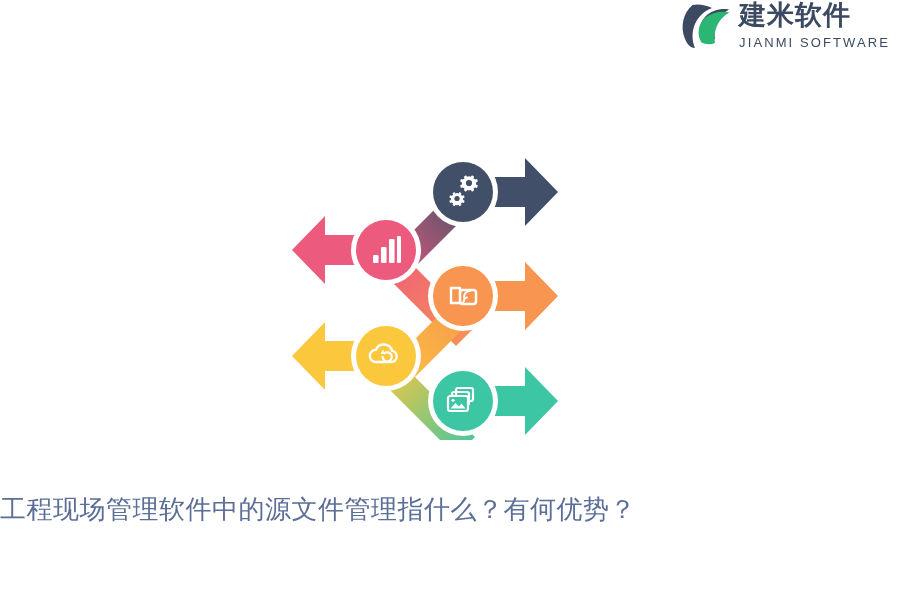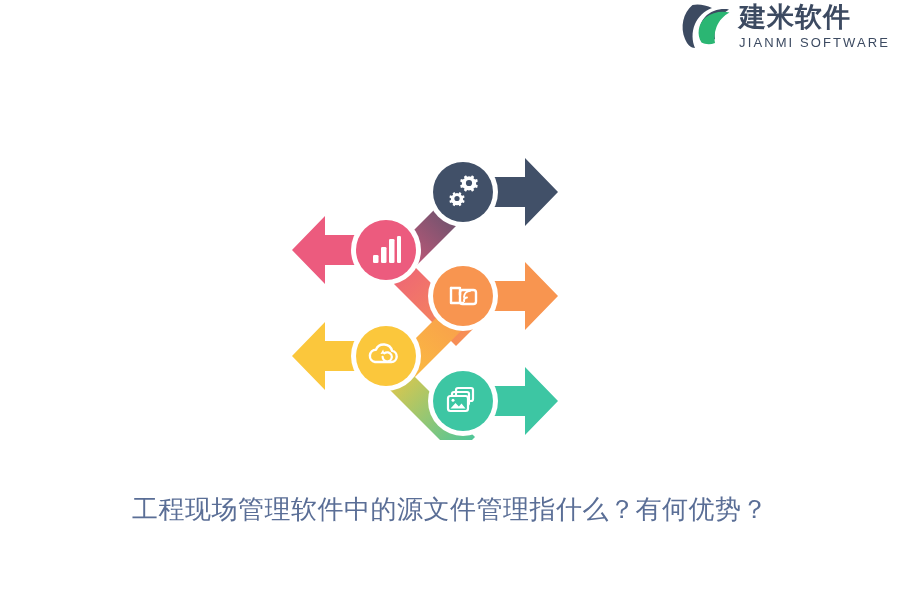--- a/index.html
+++ b/index.html
@@ -30,21 +30,21 @@
     margin-right: 6px;
     flex: none;
   }
   .brand-text {
     display: flex;
     flex-direction: column;
     justify-content: center;
     line-height: 1;
   }
   .brand-cn {
-    font-family: Liberation Sans, sans-serif;
+    font-family: Liberation Mono, monospace;
     font-size: 27px;
     font-weight: bold;
     color: #3c4a61;
     letter-spacing: 1px;
     line-height: 1.05;
   }
   .brand-en {
     font-family: "Liberation Sans", sans-serif;
     font-size: 13px;
     font-weight: 500;
@@ -67,21 +67,20 @@
     width: 310px;
     height: 300px;
   }
 
   
   .caption {
     position: absolute;
     left: 0;
     right: 0;
     top: 492px;
-    text-align: center;
     font-family: "DejaVu Serif", "Liberation Serif", serif;
     font-size: 26px;
     color: #5a6e96;
     letter-spacing: 0.5px;
     white-space: nowrap;
   }
 </style>
 </head>
 <body>
 

